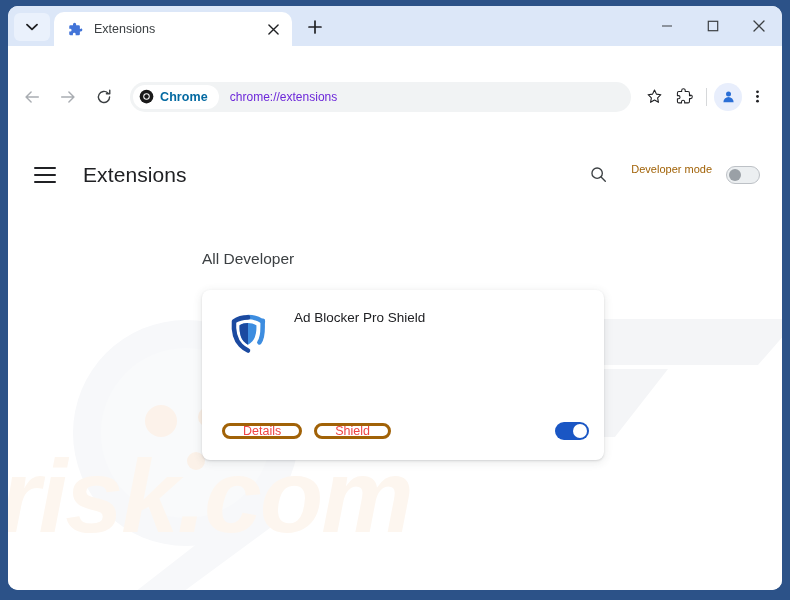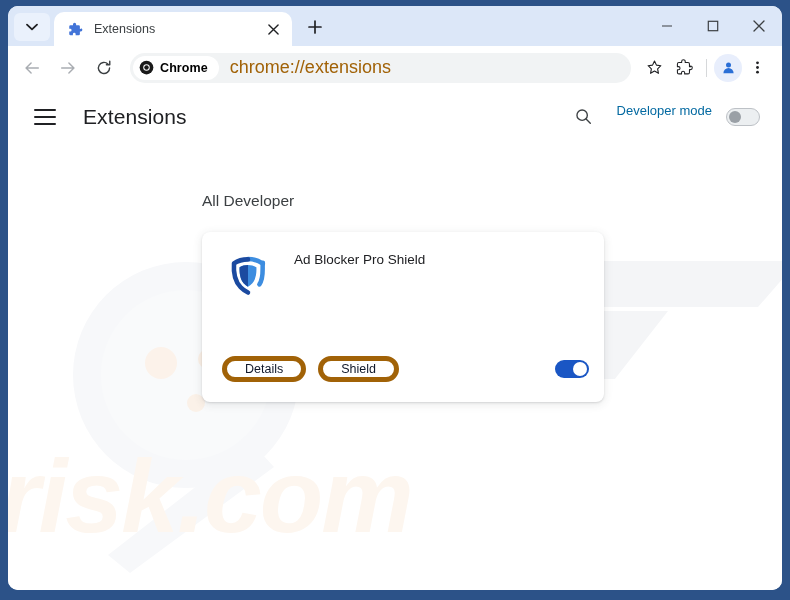--- a/index.html
+++ b/index.html
@@ -23,20 +23,21 @@
 
   .browser-window {
     position: relative;
     width: 100%;
     height: 100%;
     background: #ffffff;
     border-radius: 10px;
     overflow: hidden;
     display: flex;
     flex-direction: column;
+    gap: 29px;
   }
 
   
   .tab-strip {
     position: relative;
     height: 40px;
     background: #dce7f8;
     display: flex;
     align-items: flex-end;
     padding-left: 6px;
@@ -148,28 +149,28 @@
     background: #ffffff;
     border-radius: 13px;
     display: flex;
     align-items: center;
     padding: 0 11px 0 6px;
     gap: 6px;
     flex: 0 0 auto;
   }
   .chrome-chip-label {
     font-size: 12.5px;
-    color: #000000;
+    color: #0369a1;
     font-weight: bold;
     letter-spacing: .1px;
   }
 
   .omnibox-url {
-    font-size: 18px;
-    color: #a16207;
+    font-size: 12px;
+    color: #6d28d9;
     margin-left: 11px;
     white-space: nowrap;
     overflow: hidden;
   }
 
   .toolbar-icon {
     width: 30px; height: 30px;
     display: flex; align-items: center; justify-content: center;
     border-radius: 50%;
     cursor: pointer;
@@ -239,22 +240,22 @@
   }
 
   .search-icon-btn {
     width: 34px; height: 34px;
     display: flex; align-items: center; justify-content: center;
     border-radius: 50%;
     cursor: pointer;
   }
 
   .dev-mode-label {
-    font-size: 13px;
-    color: #0369a1;
+    font-size: 11px;
+    color: #a16207;
     margin: 0 14px 12px 16px;
     white-space: nowrap;
   }
 
   .switch {
     width: 34px; height: 18px;
     border-radius: 9px;
     position: relative;
     cursor: pointer;
     flex: 0 0 34px;
@@ -354,27 +355,27 @@
   }
 
   .ext-actions {
     margin-top: auto;
     padding: 26px 0 20px 0;
     display: flex;
     align-items: center;
   }
 
   .pill-btn {
-    height: 26px;
+    height: 16px;
     min-width: 74px;
     padding: 0 18px;
     border-radius: 16px;
-    border: 5px solid #a16207;
-    background: #ffffff;
-    color: #0f172a;
+    border: 3px solid #a16207;
+    background: #ffffff;
+    color: #ef4444;
     font-size: 12.5px;
     font-family: "Liberation Sans", sans-serif;
     cursor: pointer;
     display: flex;
     align-items: center;
     justify-content: center;
   }
   .pill-btn + .pill-btn { margin-left: 12px; }
 
   .switch.on {

